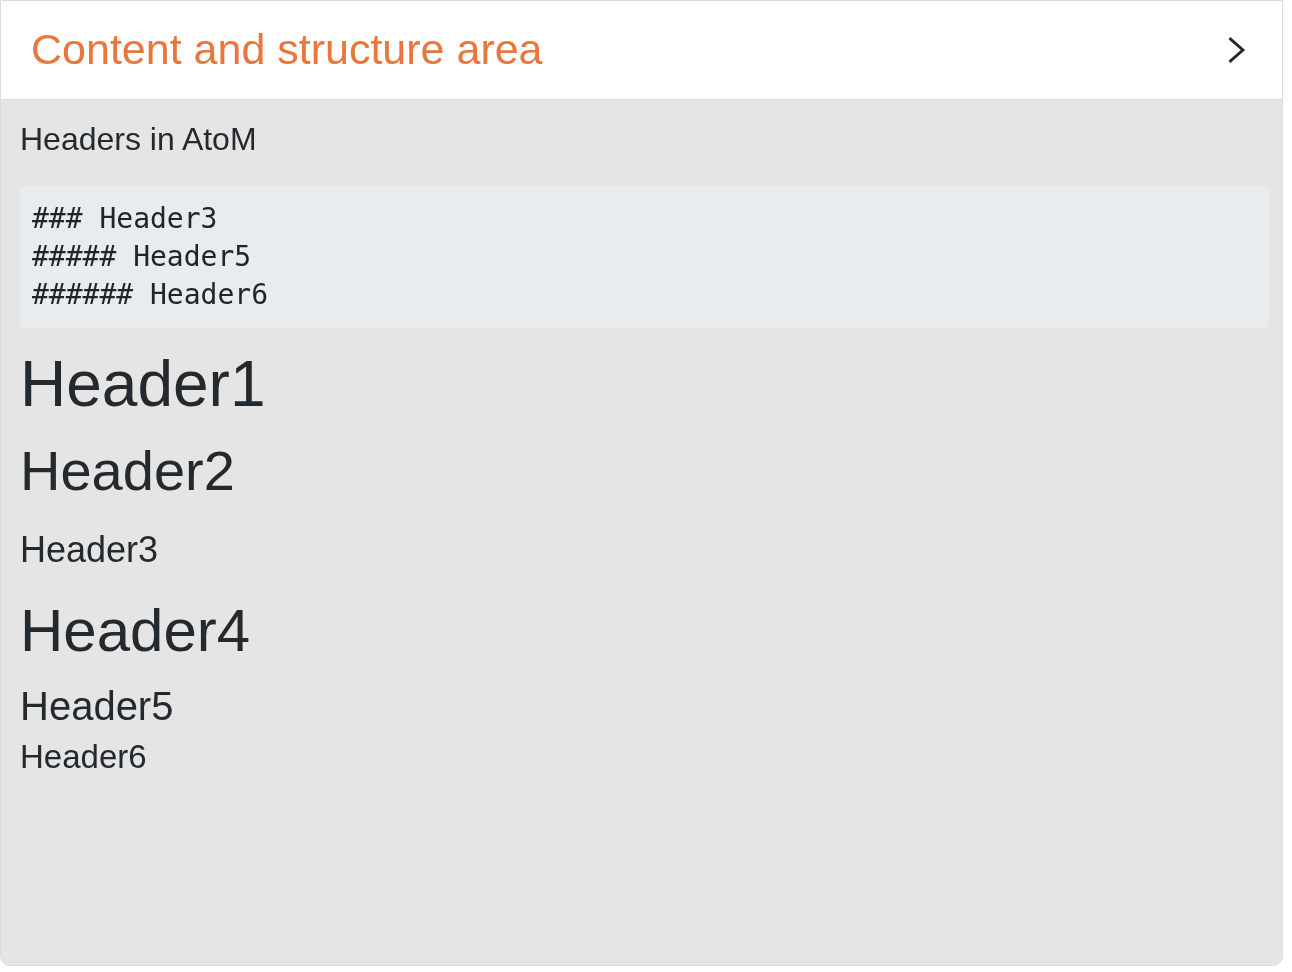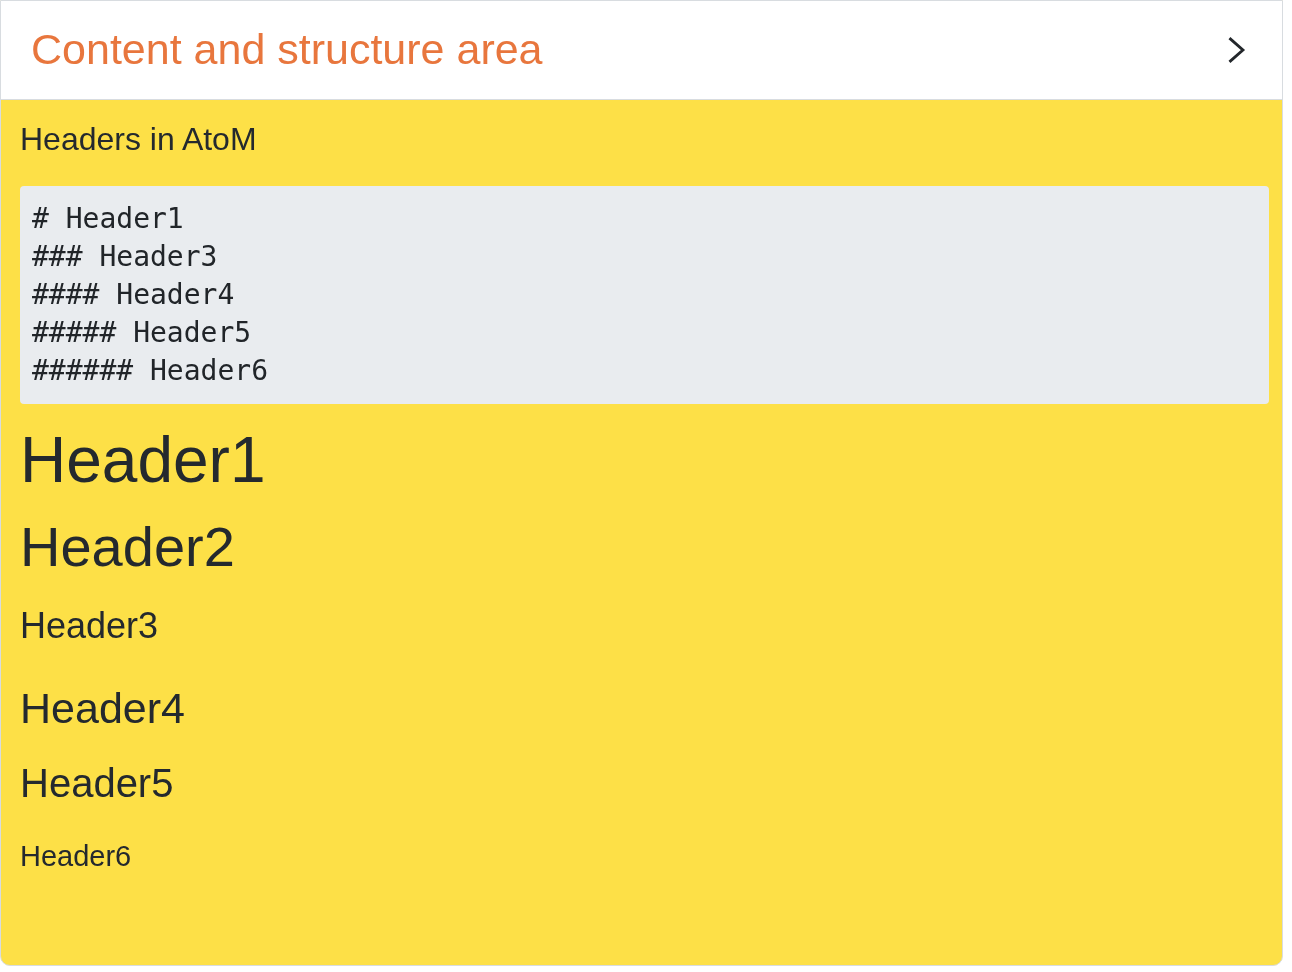--- a/index.html
+++ b/index.html
@@ -16,21 +16,21 @@
     background: #ffffff;
   }
   .card {
     width: 1283px;
     height: 966px;
     border: 1px solid #d8dce0;
     border-radius: 0 0 10px 10px;
     display: flex;
     flex-direction: column;
     overflow: hidden;
-    background: #fde047;
+    background: #e5e5e5;
   }
   .card-header {
     flex: 0 0 99px;
     display: flex;
     align-items: center;
     justify-content: space-between;
     padding: 0 28px 0 30px;
     border: none;
     border-bottom: 1px solid #d8dce0;
     background: #ffffff;
@@ -95,23 +95,23 @@
   .code-line { display: block; }
   .rh {
     font-weight: 400;
     color: #24292e;
     line-height: 1.2;
     margin: 0;
   }
   .rh1 { font-size: 64px; margin-top: 18px; }
   .rh2 { font-size: 56px; margin-top: 14px; }
   .rh3 { font-size: 36px; margin-top: 24px; }
-  .rh4 { font-size: 43px; margin-top: 36px; }
-  .rh5 { font-size: 40px; margin-top: 24px; }
-  .rh6 { font-size: 29px; margin-top: 32px; }
+  .rh4 { font-size: 60px; margin-top: 24px; }
+  .rh5 { font-size: 40px; margin-top: 15px; }
+  .rh6 { font-size: 33px; margin-top: 7px; }
 </style>
 </head>
 <body>
 
 <div class="page">
   <div class="card">
 
     <button class="card-header">
       <span class="card-title">Content and structure area</span>
       <span class="chevron">
@@ -120,21 +120,21 @@
         </svg>
       </span>
     </button>
 
     <div class="card-body">
 
 
       <div class="value-col">
         <p class="field-intro">Headers in AtoM</p>
 
-        <pre class="code-block"><span class="code-line"># Header1</span><span class="code-line">### Header3</span><span class="code-line">#### Header4</span><span class="code-line">##### Header5</span><span class="code-line">###### Header6</span></pre>
+        <pre class="code-block"><span class="code-line">### Header3</span><span class="code-line">##### Header5</span><span class="code-line">###### Header6</span></pre>
 
         <h1 class="rh rh1">Header1</h1>
         <h2 class="rh rh2">Header2</h2>
         <h3 class="rh rh3">Header3</h3>
         <h4 class="rh rh4">Header4</h4>
         <h5 class="rh rh5">Header5</h5>
         <h6 class="rh rh6">Header6</h6>
       </div>
 
     </div>

